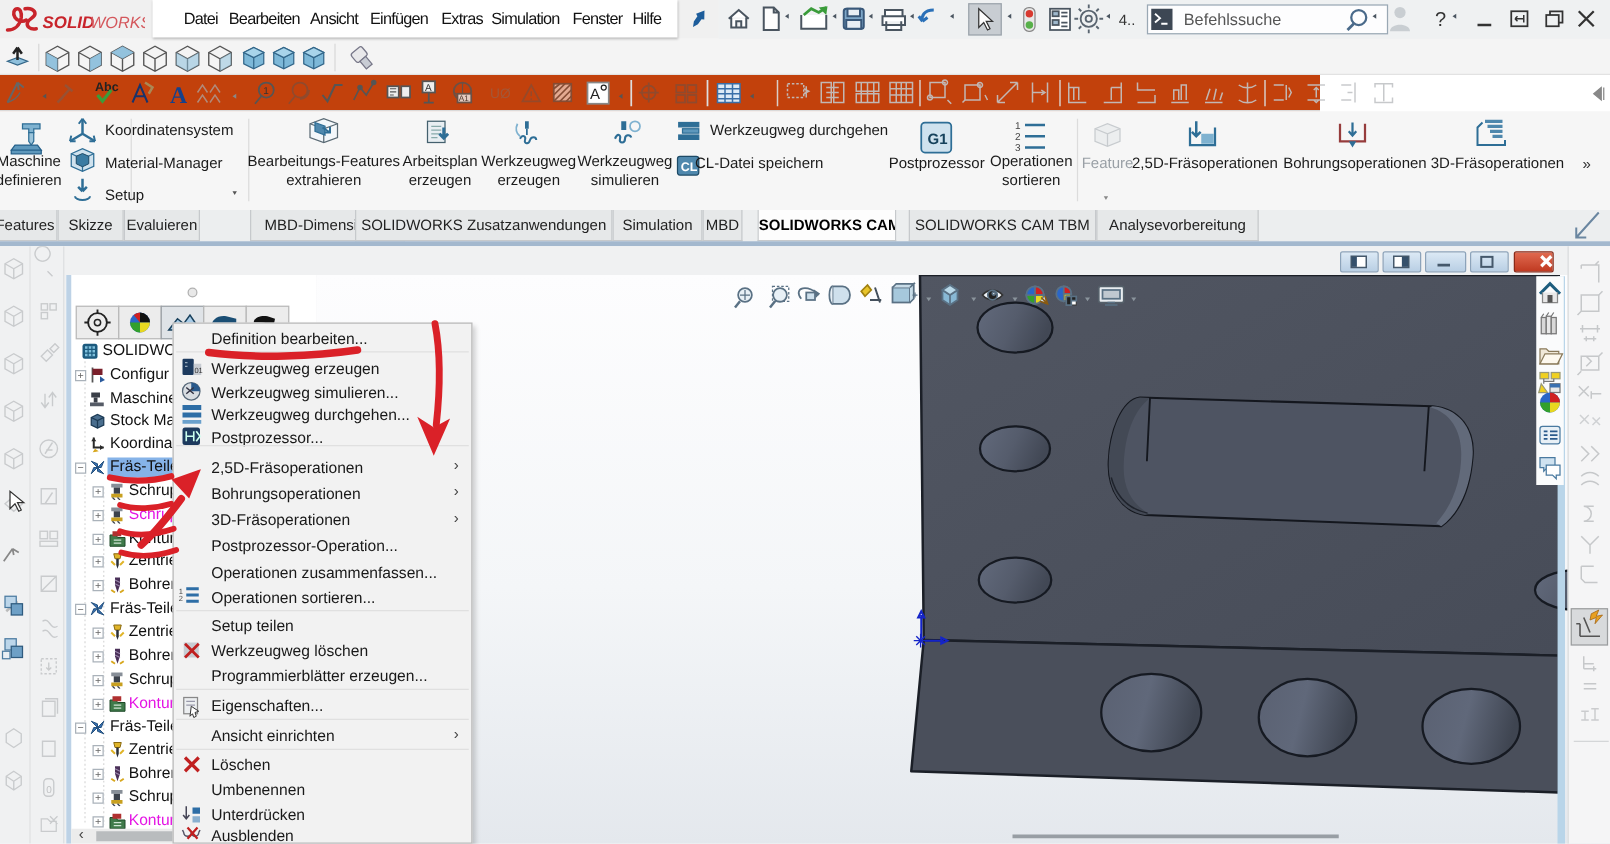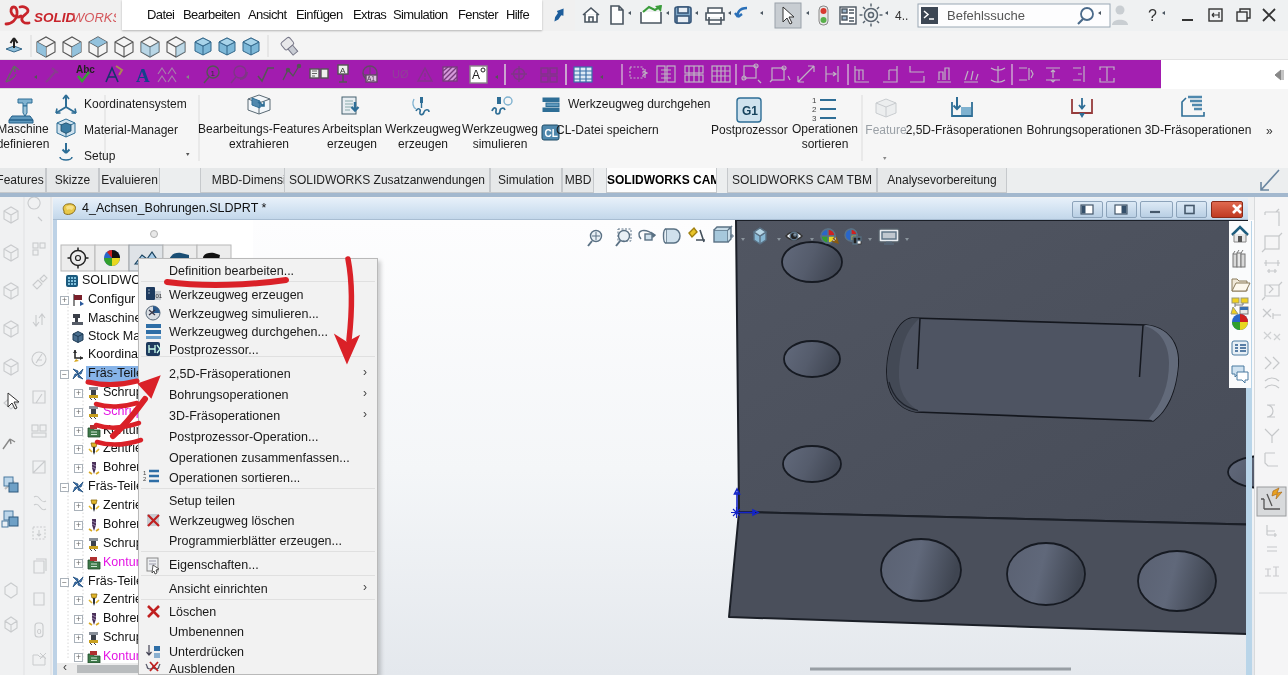--- a/index.html
+++ b/index.html
@@ -6,21 +6,21 @@
 html,body { width:1288px; height:675px; overflow:hidden; }
 body { font-family:"Liberation Sans", sans-serif; position:relative; background:#fff; }
 #root { position:absolute; left:0; top:0; width:1288px; height:675px; overflow:hidden; }
 .abs { position:absolute; }
 
 #menubar { left:0; top:0; width:1288px; height:31px; background:#f0f0f0; }
 #menuwhite { left:122px; top:0; width:420px; height:30px; background:#fff; box-shadow:0 1px 2px rgba(0,0,0,0.25); z-index:3;}
 .menuitem { position:absolute; top:0; height:30px; line-height:30px; font-size:13px; letter-spacing:-0.6px; color:#111; z-index:4;}
 
 #row2 { left:0; top:31px; width:1288px; height:29px; background:#f4f4f4; border-bottom:1px solid #e2e2e2; }
-#row3 { left:0; top:60px; width:1161px; height:29px; background:#a21caf; border-bottom:1px solid #dadada; }
+#row3 { left:0; top:60px; width:1056px; height:29px; background:#c2410c; border-bottom:1px solid #dadada; }
 
 #ribbon { left:0; top:89px; width:1288px; height:79px; background:#f6f6f6; }
 .ribtext { position:absolute; font-size:12px; color:#1b1b1b; text-align:center; line-height:14.5px; white-space:nowrap; }
 
 #tabrow { left:0; top:168px; width:1288px; height:25px; background:#eceeef; }
 .tab { position:absolute; top:0; height:25px; background:#e6e8e9; border:1px solid #c6c9cc; border-top:none; font-size:12px; color:#222; text-align:center; line-height:24px; white-space:nowrap; overflow:hidden; }
 .tabactive { background:#fdfdfd; font-weight:bold; color:#000; }
 #band { left:0; top:193px; width:1288px; height:4px; background:#a3b8ce; }
 
 #docarea { left:0; top:197px; width:1288px; height:478px; background:#f0f1f2; }
@@ -508,27 +508,20 @@
           <rect x="4" y="314" width="9" height="9" fill="#bcd6ea" stroke="#4a7aa0"></rect>
           <rect x="9" y="320" width="9" height="9" fill="#6ea0c6" stroke="#2e5a7e"></rect>
           <rect x="2" y="324" width="6" height="6" fill="#e8eef4" stroke="#4a7aa0"></rect>
         </g>
         <g fill="none" stroke="#c9cbcd" stroke-width="1.1">
           <path d="M5,390 l6,-4 6,4 0,7 -6,4 -6,-4 z"></path>
           <path d="M5,424 l6,-4 6,4 0,7 -6,4 -6,-4 z M5,424 l6,4 6,-4 m-6,4 l0,7"></path>
         </g>
       </svg>
     </div>
-    <div class="abs" id="titlebar">
-      <svg class="abs" style="left:8px;top:3px;" width="17" height="17" viewBox="0 0 17 17">
-        <path d="M3,10 C1,7 3,3 7,3 C12,2 16,5 14,9 C13,13 6,15 3,12 Z" fill="#e8c84a" stroke="#8a6d1a" stroke-width="1"></path>
-        <path d="M5,6 c2,-2 6,-2 8,0 l-2,3 c-2,-1 -4,-1 -5,0 z" fill="#f6e08a" stroke="none"></path>
-      </svg>
-      <span class="abs" style="left:29px;top:3px;">4_Achsen_Bohrungen.SLDPRT *</span>
-    </div>
     <div class="winbtn" style="left:1072px;width:31px;"></div>
     <div class="winbtn" style="left:1106px;width:31px;"></div>
     <div class="winbtn" style="left:1140px;width:33px;"></div>
     <div class="winbtn" style="left:1176px;width:31px;"></div>
     <div class="winbtn" style="left:1211px;width:32px;background:linear-gradient(180deg,#e06a50,#c03a22);border-color:#8a2a18;"></div>
     <svg class="abs" style="left:1072px;top:4px;z-index:5;" width="180" height="17" viewBox="0 0 180 17">
       <g stroke="#45586b" stroke-width="1.2" fill="#fff">
         <rect x="9" y="4" width="12" height="9"></rect>
           <rect x="9.5" y="4.5" width="4" height="8" fill="#35506b" stroke="none"></rect>
         <rect x="43" y="4" width="12" height="9"></rect>

